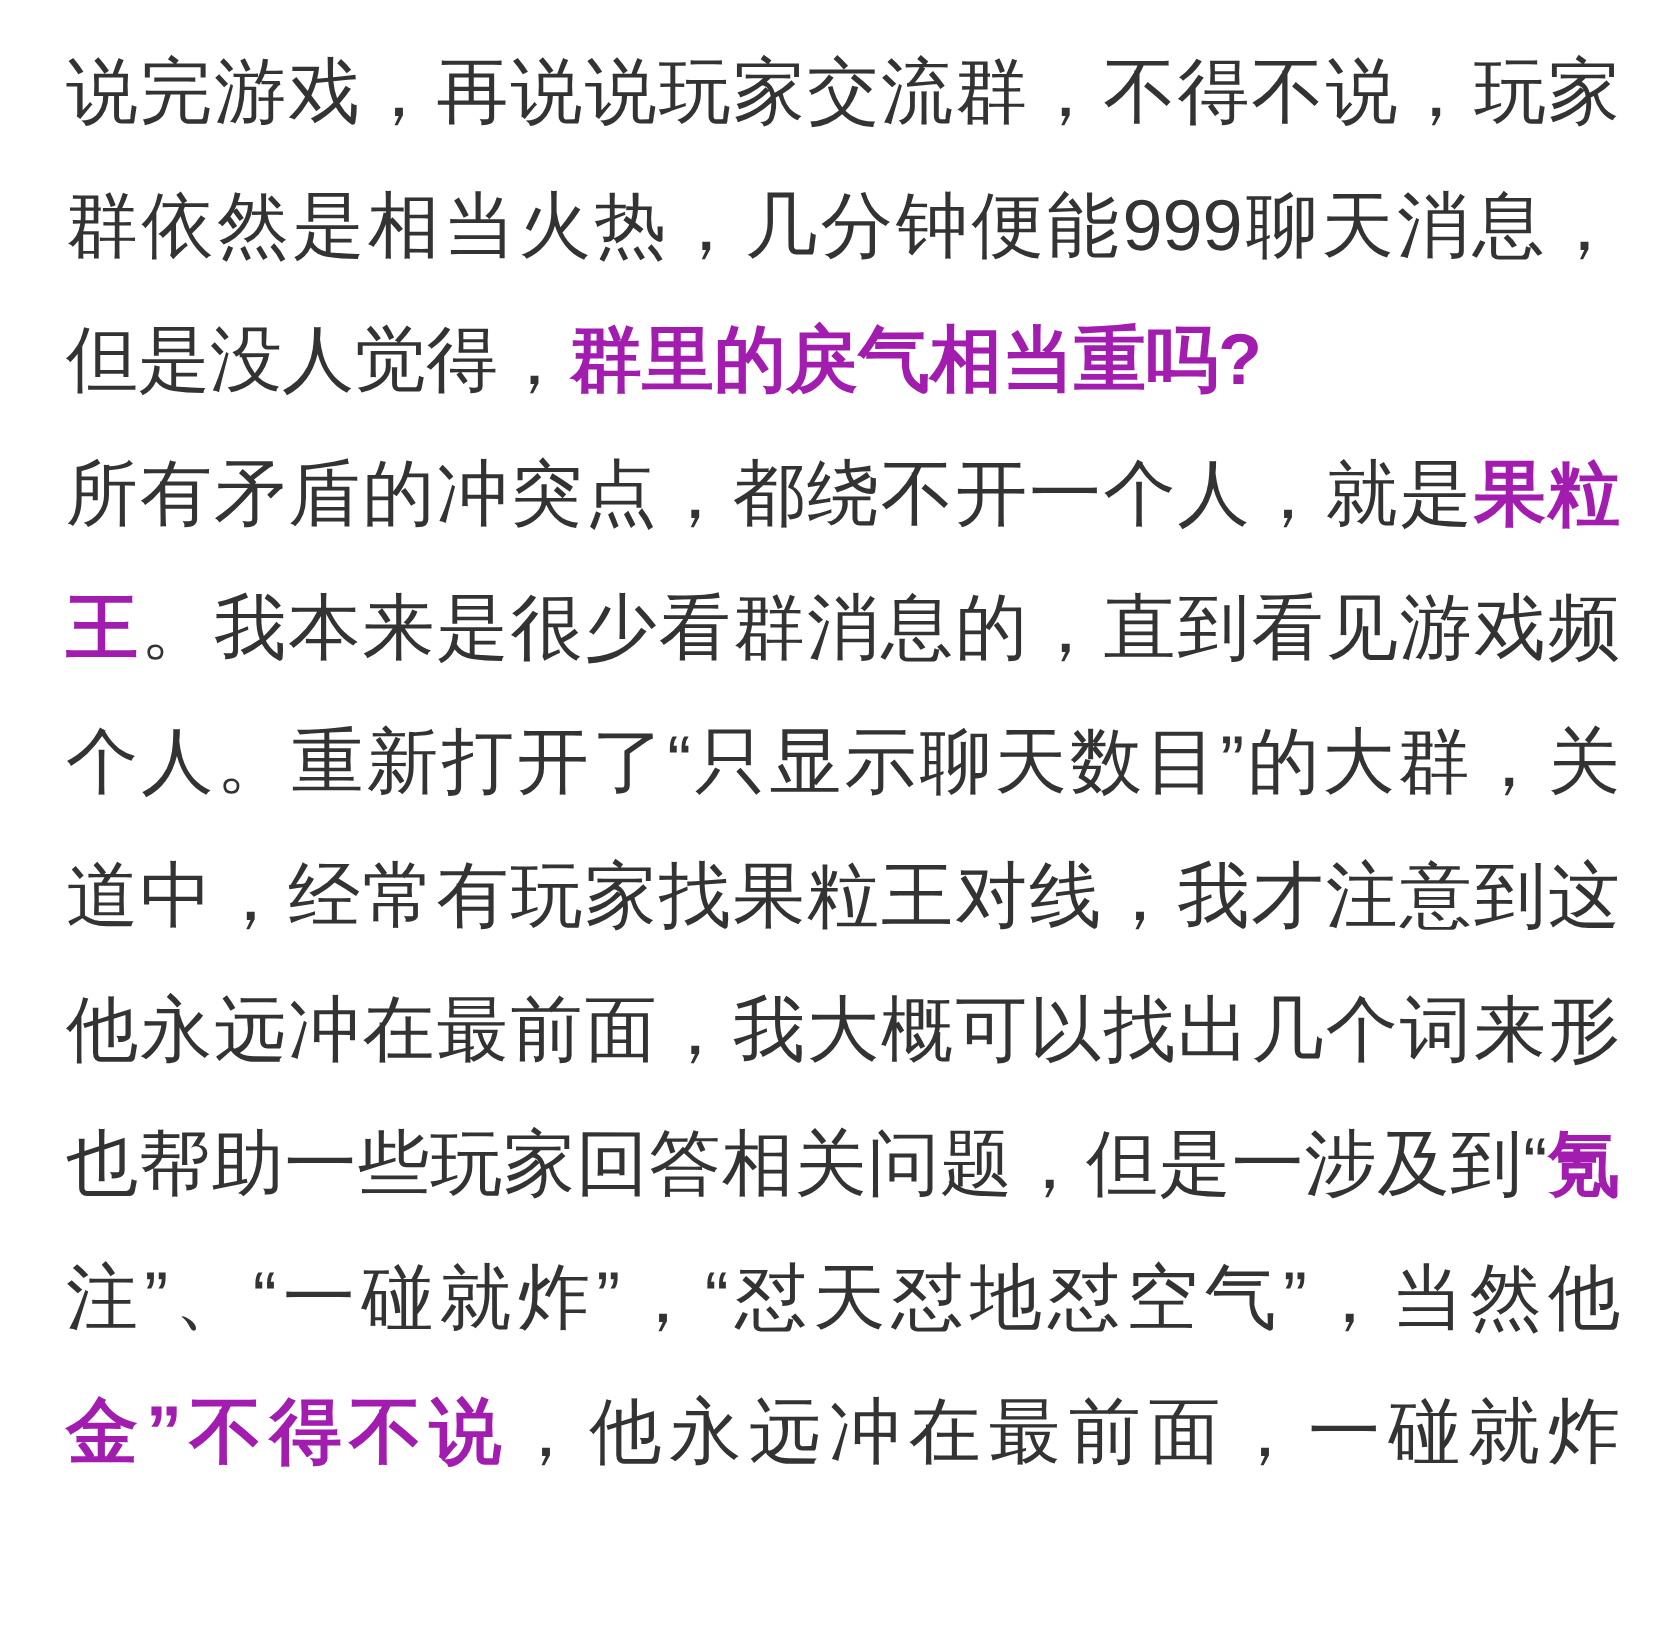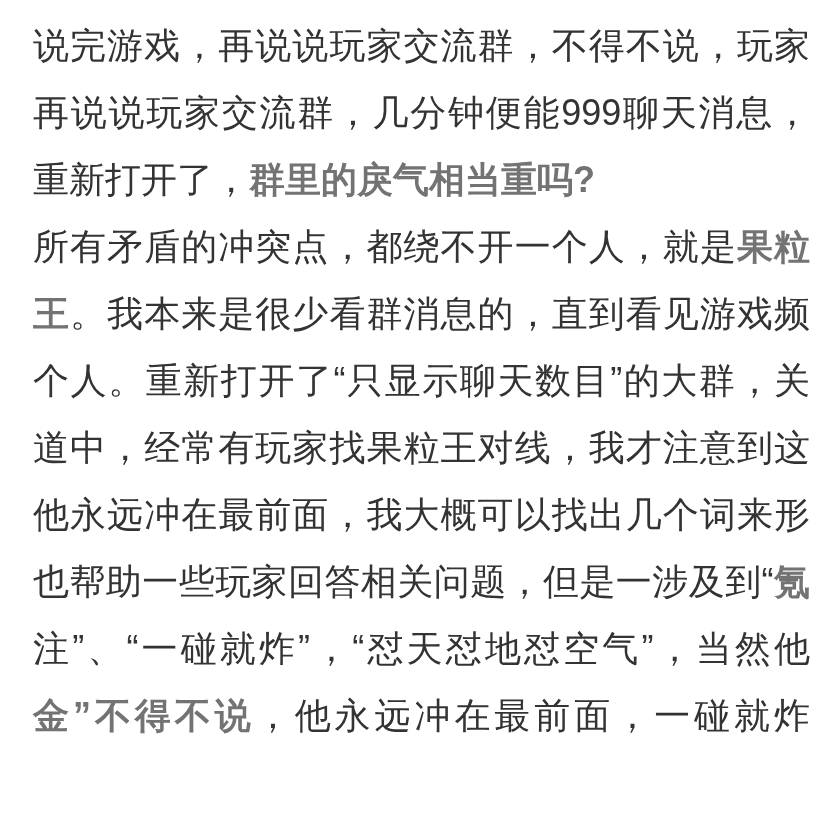--- a/index.html
+++ b/index.html
@@ -32,31 +32,31 @@
     white-space: nowrap;
   }
   .line.short {
     text-align-last: left;
   }
   .seg {
     font-weight: 400;
   }
   .seg.bold {
     font-weight: 700;
-    color: #737373;
+    color: #a21caf;
   }
 </style>
 </head>
 <body>
 
 <main class="article">
     <div class="paragraph">
       <div class="line"><span class="seg">说完游戏，再说说玩家交流群，不得不说，玩家</span></div>
-      <div class="line"><span class="seg">再说说玩家交流群，几分钟便能999聊天消息，</span></div>
-      <div class="line short"><span class="seg">重新打开了，</span><span class="seg bold">群里的戾气相当重吗?</span></div>
+      <div class="line"><span class="seg">群依然是相当火热，几分钟便能999聊天消息，</span></div>
+      <div class="line short"><span class="seg">但是没人觉得，</span><span class="seg bold">群里的戾气相当重吗?</span></div>
     </div>
     <div class="paragraph">
       <div class="line"><span class="seg">所有矛盾的冲突点，都绕不开一个人，就是</span><span class="seg bold">果粒</span></div>
       <div class="line"><span class="seg bold">王</span><span class="seg">。我本来是很少看群消息的，直到看见游戏频</span></div>
       <div class="line"><span class="seg">个人。重新打开了“只显示聊天数目”的大群，关</span></div>
       <div class="line"><span class="seg">道中，经常有玩家找果粒王对线，我才注意到这</span></div>
       <div class="line"><span class="seg">他永远冲在最前面，我大概可以找出几个词来形</span></div>
       <div class="line"><span class="seg">也帮助一些玩家回答相关问题，但是一涉及到“</span><span class="seg bold">氪</span></div>
       <div class="line"><span class="seg">注”、“一碰就炸”，“怼天怼地怼空气”，当然他</span></div>
       <div class="line"><span class="seg bold">金”不得不说</span><span class="seg">，他永远冲在最前面，一碰就炸</span></div>

